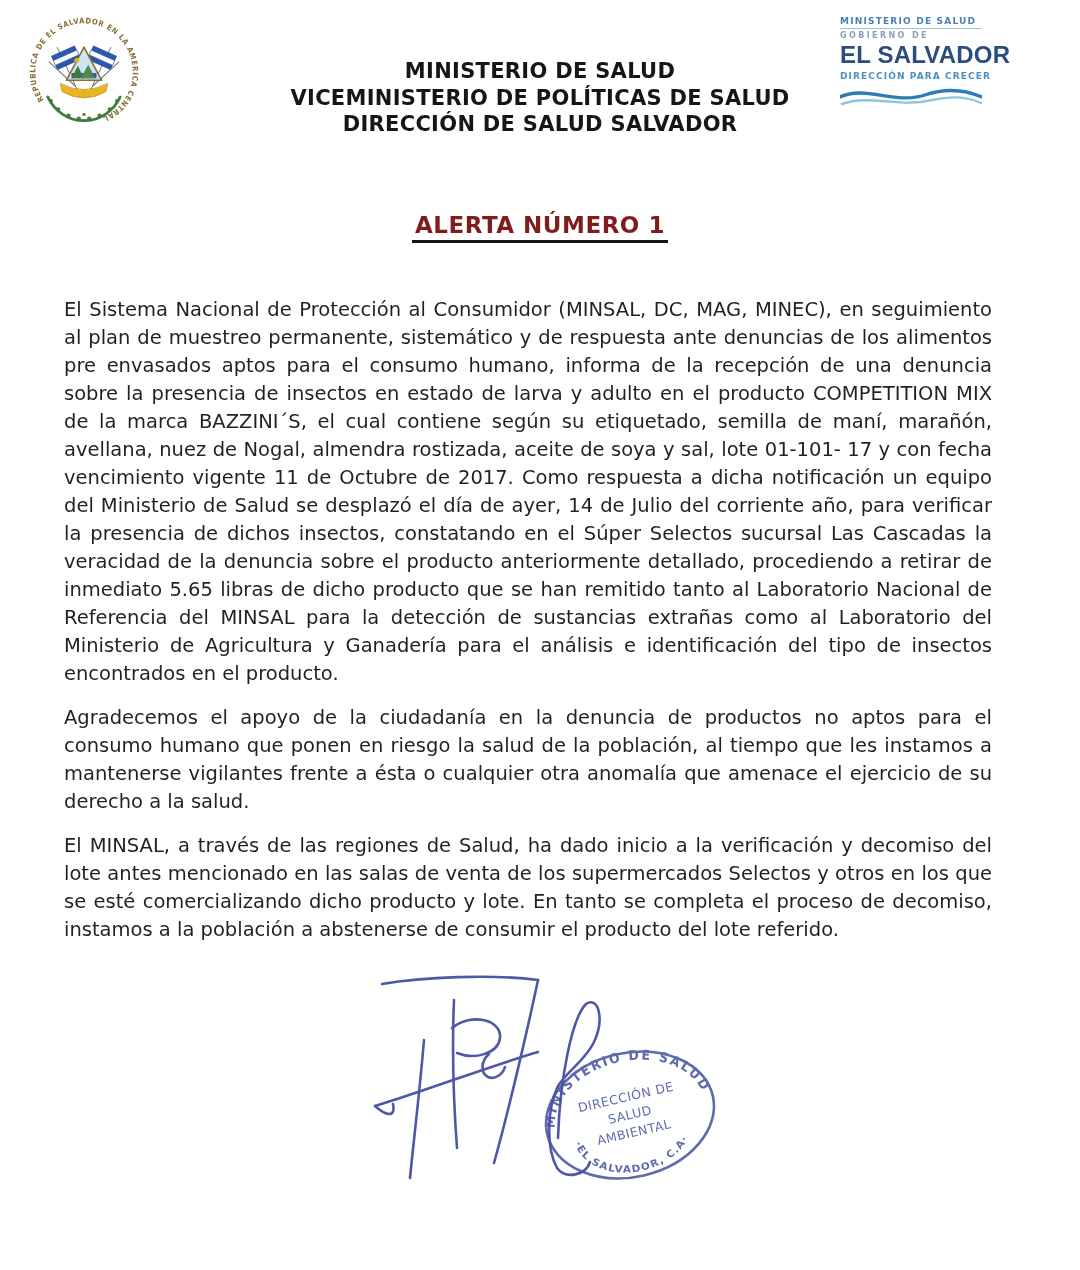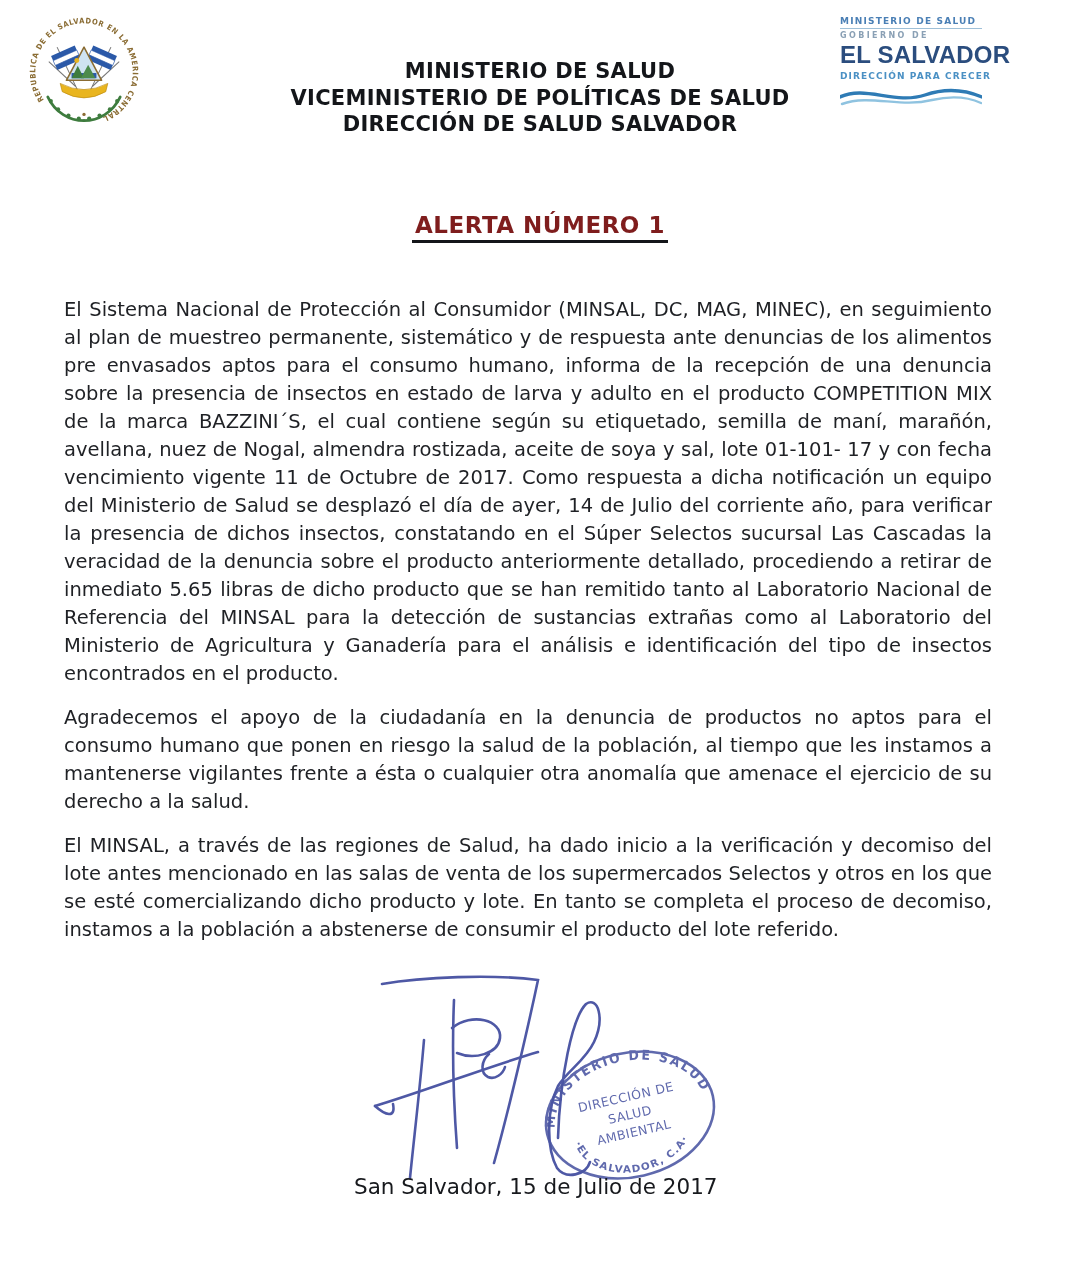--- a/index.html
+++ b/index.html
@@ -157,15 +157,14 @@
         <textPath href="#stampBottom" startOffset="2" textLength="138" lengthAdjust="spacingAndGlyphs">·EL SALVADOR, C.A·</textPath>
       </text>
       <g text-anchor="middle">
         <text class="stamp-text" x="100" y="67" font-size="12.5" letter-spacing="0.5">DIRECCIÓN DE</text>
         <text class="stamp-text" x="100" y="85" font-size="12.5" letter-spacing="0.5">SALUD</text>
         <text class="stamp-text" x="100" y="103" font-size="12.5" letter-spacing="0.5">AMBIENTAL</text>
       </g>
     </g>
   </svg>
 
-  <div class="date-line">San Salvador, 15 de Julio de 2017</div>
 
 </div>
 
 </body></html>

